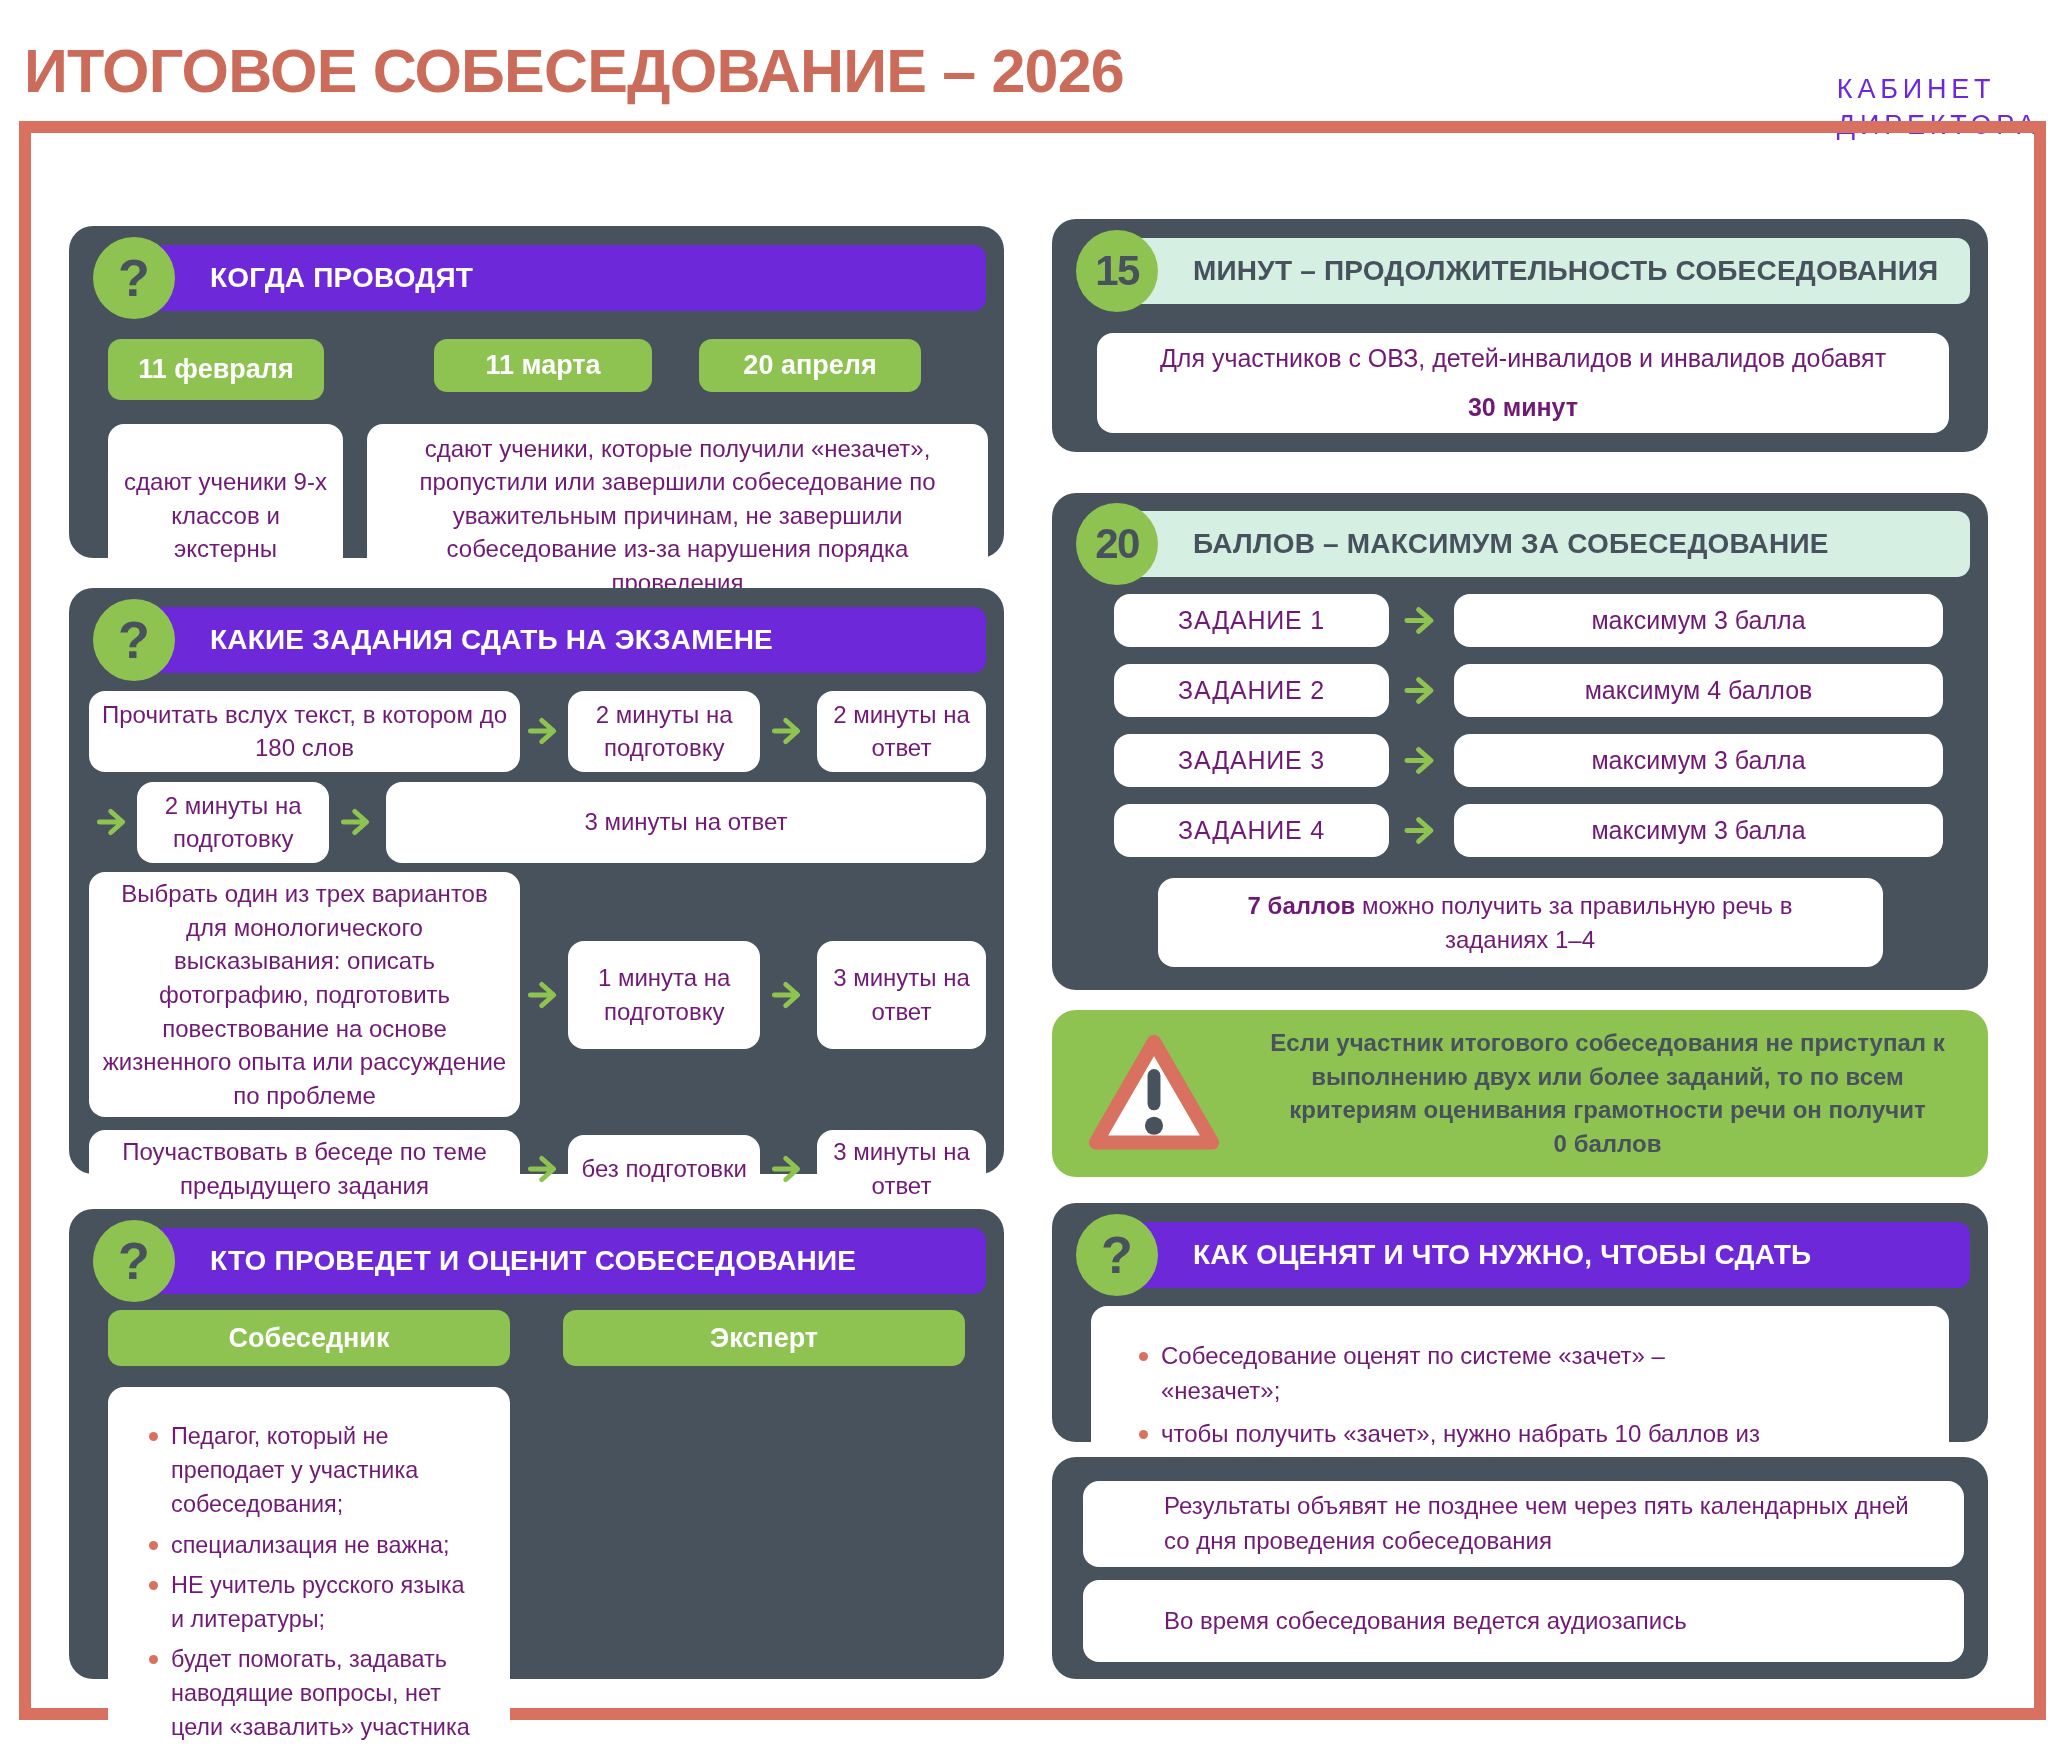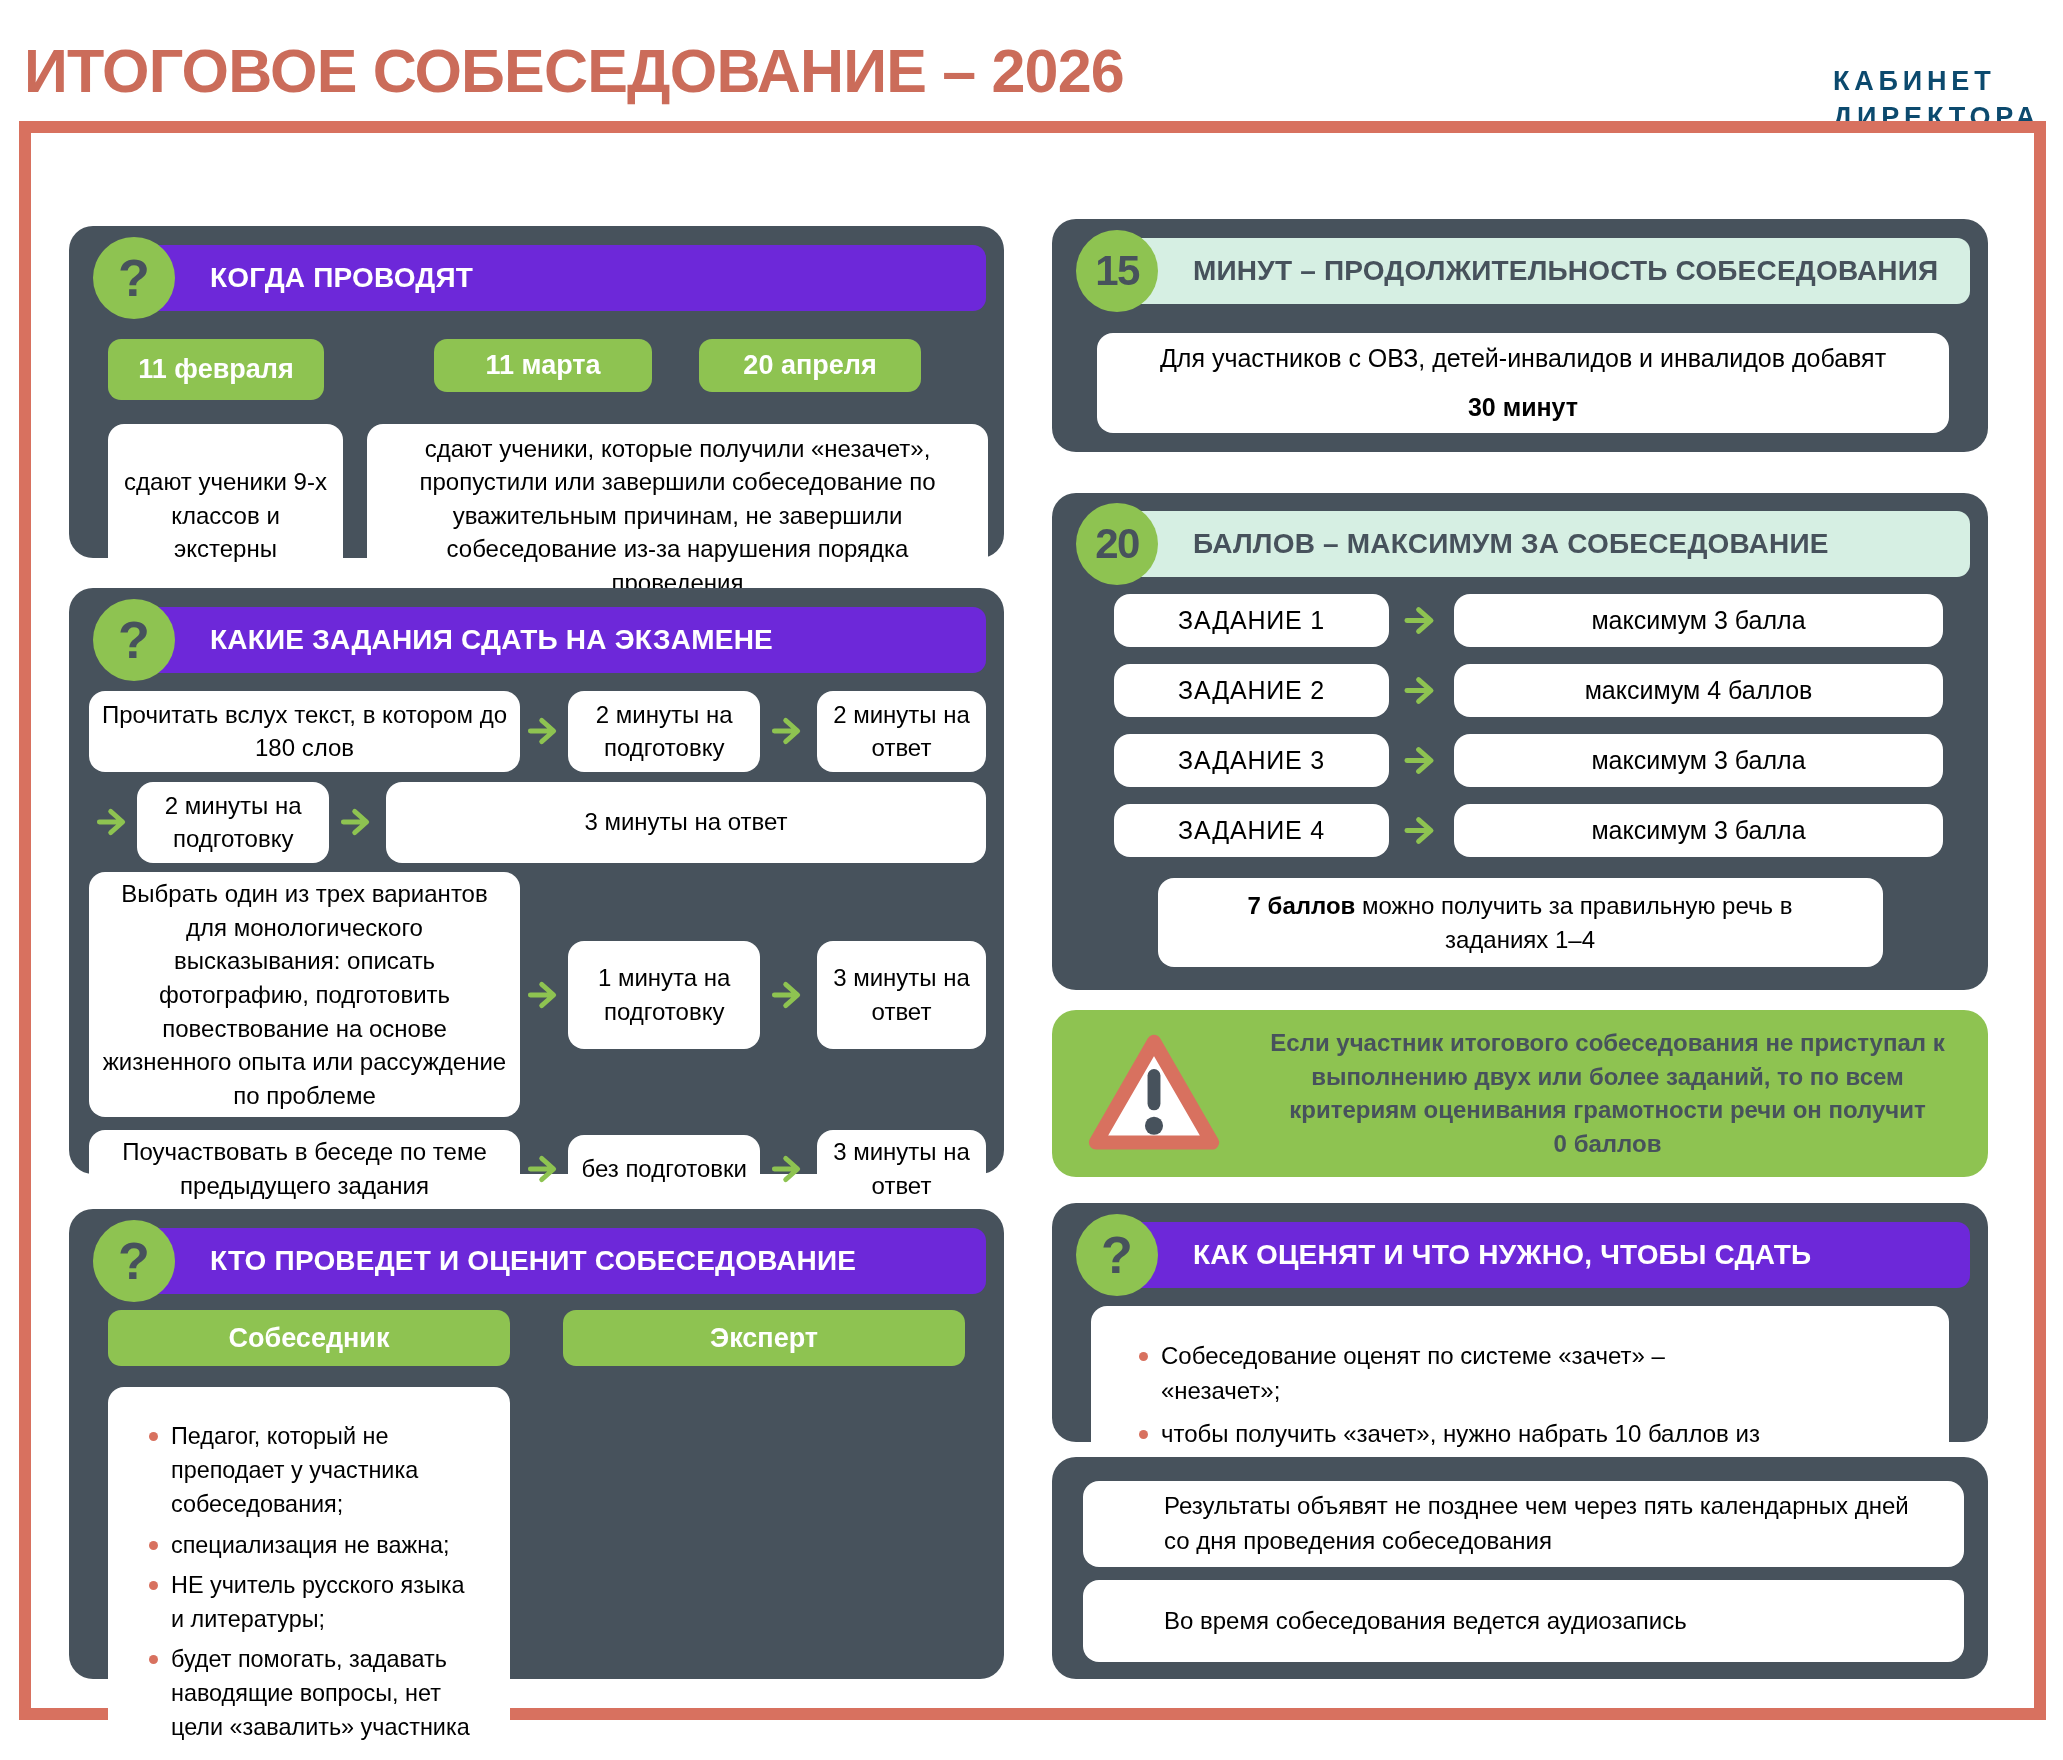--- a/index.html
+++ b/index.html
@@ -7,22 +7,22 @@
     width:2064px;height:1761px;background:#ffffff;position:relative;
     font-family:"Liberation Sans","DejaVu Sans",sans-serif;color:#47525C;
     -webkit-font-smoothing:antialiased;overflow:hidden;
   }
   .canvas{position:absolute;inset:0;}
   .page-title{
     position:absolute;left:24px;top:39px;font-size:61px;font-weight:800;
     color:#CB6C5A;letter-spacing:-0.8px;white-space:nowrap;line-height:1.05;
   }
   .brand{
-    position:absolute;right:24px;top:63px;font-size:27px;font-weight:700;
-    color:#0c4a6e;letter-spacing:4.8px;line-height:1.35;text-align:left;
+    position:absolute;right:24px;top:71px;font-size:27px;font-weight:400;
+    color:#6d28d9;letter-spacing:4.8px;line-height:1.35;text-align:left;
   }
   .frame{
     position:absolute;left:19.3px;top:121px;width:2027px;height:1599px;
     border:12px solid #D8715F;box-sizing:border-box;background:transparent;
   }
   .panel{
     position:absolute;background:#47525C;border-radius:24px;box-sizing:border-box;
   }
   .panel.green-bg{background:#8EC351;}
   
@@ -42,21 +42,21 @@
   }
   .bar.red{background:#6d28d9;color:#ffffff;}
   .bar.mint{background:#D6EFE3;color:#47525C;}
   
   .green-btn{
     background:#8EC351;border-radius:13px;color:#ffffff;font-weight:800;
     font-size:27px;display:flex;align-items:center;justify-content:center;
     box-sizing:border-box;
   }
   .white-box{
-    background:#ffffff;border-radius:16px;color:#000000;font-size:24px;
+    background:#ffffff;border-radius:16px;color:#701a75;font-size:24px;
     line-height:1.4;box-sizing:border-box;gap:12px;
   }
   .center{display:flex;flex-direction:column;align-items:center;justify-content:center;text-align:center;}
   .arr{flex:none;}
   
   .dates{display:flex;margin:19.3px 0 0 39px;}
   .d1{width:216px;height:61px;}
   .d2{width:218px;height:53px;margin-left:110px;}
   .d3{width:222px;height:53px;margin-left:47px;}
   .notes{display:flex;margin:24px 16px 0 39px;}

